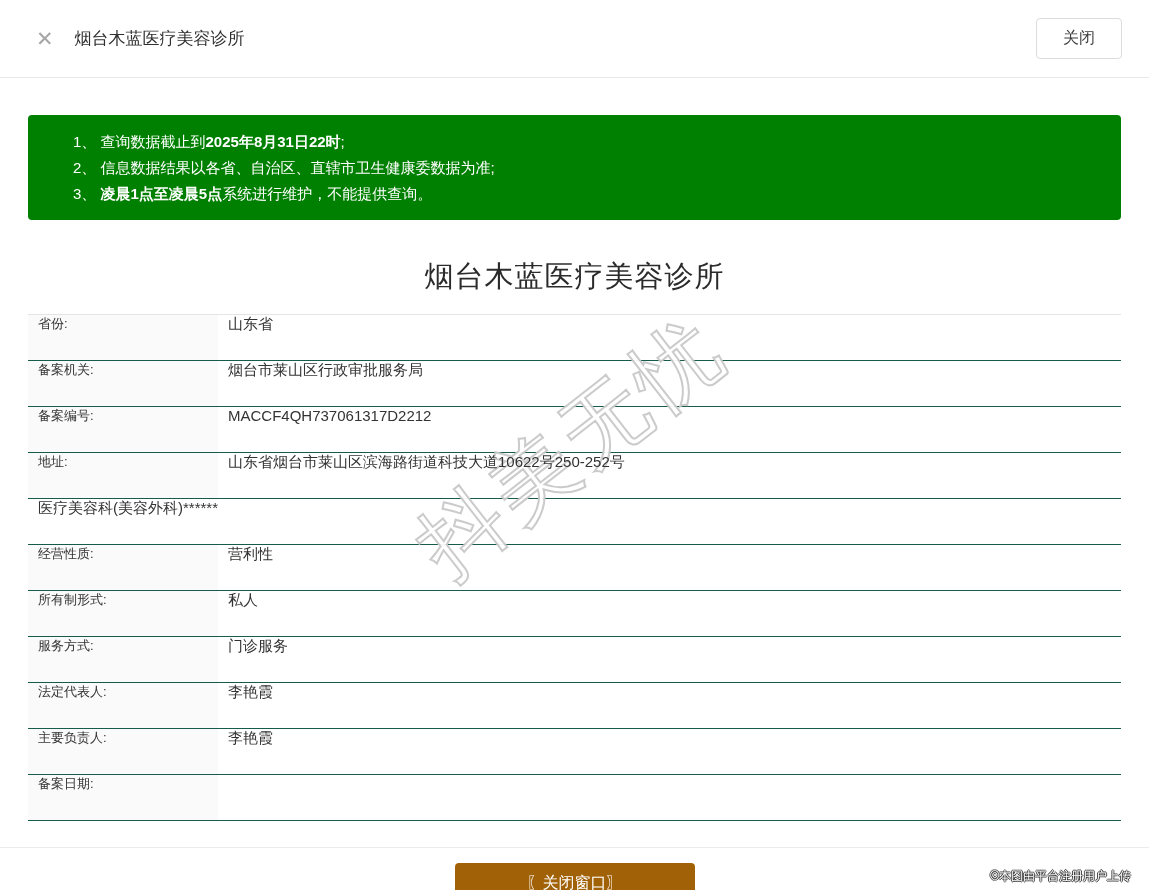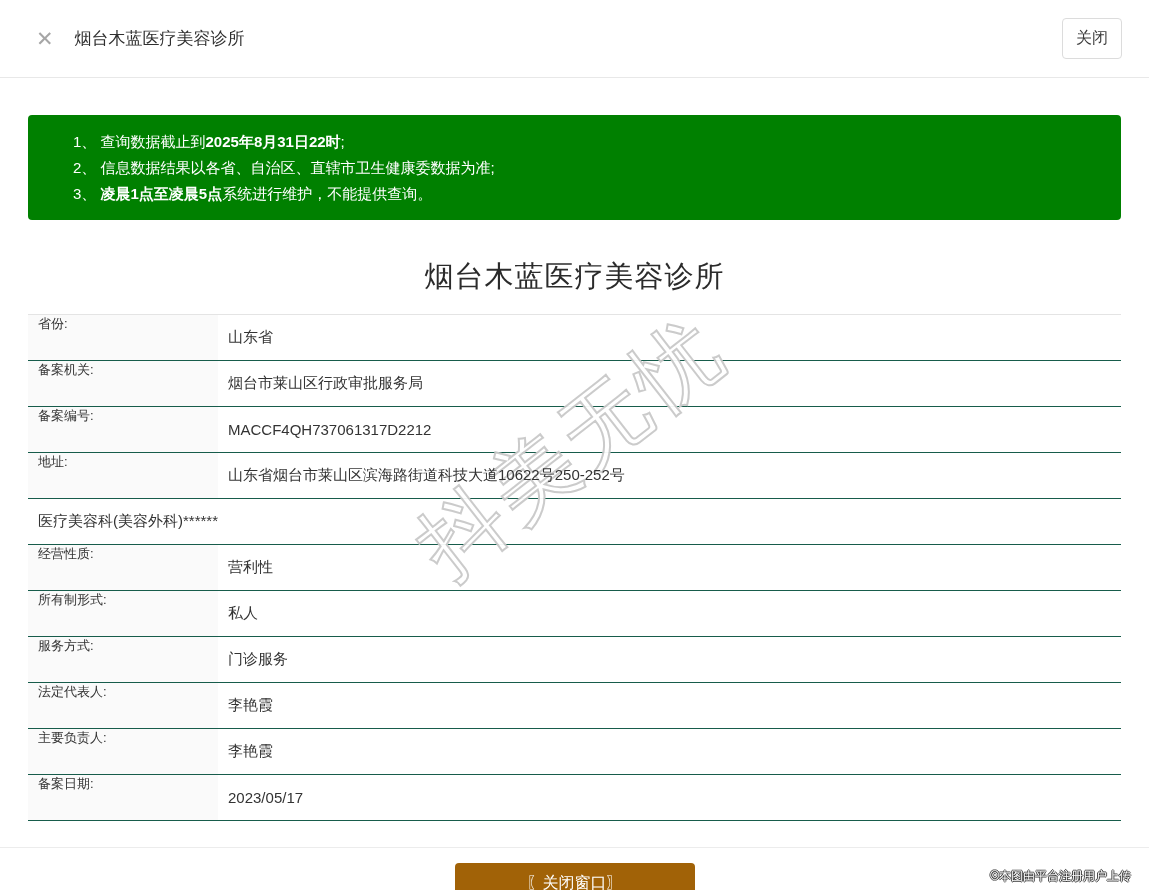--- a/index.html
+++ b/index.html
@@ -31,21 +31,21 @@
   .bar-title {
     margin-left: 21px;
     font-size: 17px;
     color: #2f2f2f;
   }
   .close-btn {
     margin-left: auto;
     background: #fff;
     border: 1px solid #dcdcdc;
     border-radius: 4px;
-    padding: 9px 13px;
+    padding: 9px 26px;
     font-size: 16px;
     color: #3c3c3c;
     font-family: Liberation Sans, sans-serif;
     cursor: pointer;
   }
 
   
   .notice {
     margin: 37px 28px 0 28px;
     background: #008000;
@@ -86,21 +86,21 @@
     background: #fafafa;
     display: flex;
     align-items: flex-start;
     padding-left: 10px;
     font-size: 13px;
     color: #333333;
   }
   .cell-value {
     flex: 1;
     display: flex;
-    align-items: center;
+    align-items: flex-start;
     padding-left: 10px;
     font-size: 15px;
     color: #333333;
   }
   .cell-label span, .cell-value span {
     position: relative;
     z-index: 2;
   }
 
   
@@ -246,23 +246,20 @@
           <span>主要负责人:</span>
         </div>
       <div class="cell-value">
           <span>李艳霞</span>
         </div>
     </div>
     <div class="row">
       <div class="cell-label">
           <span>备案日期:</span>
         </div>
-      <div class="cell-value">
-          <span>2023/05/17</span>
-        </div>
     </div>
   </div>
 
   <div class="footer-sep"></div>
   <div class="btn-wrap">
     <button class="close-window-btn">〖关闭窗口〗</button>
   </div>
 
   <div class="watermark">抖美无忧</div>
 

